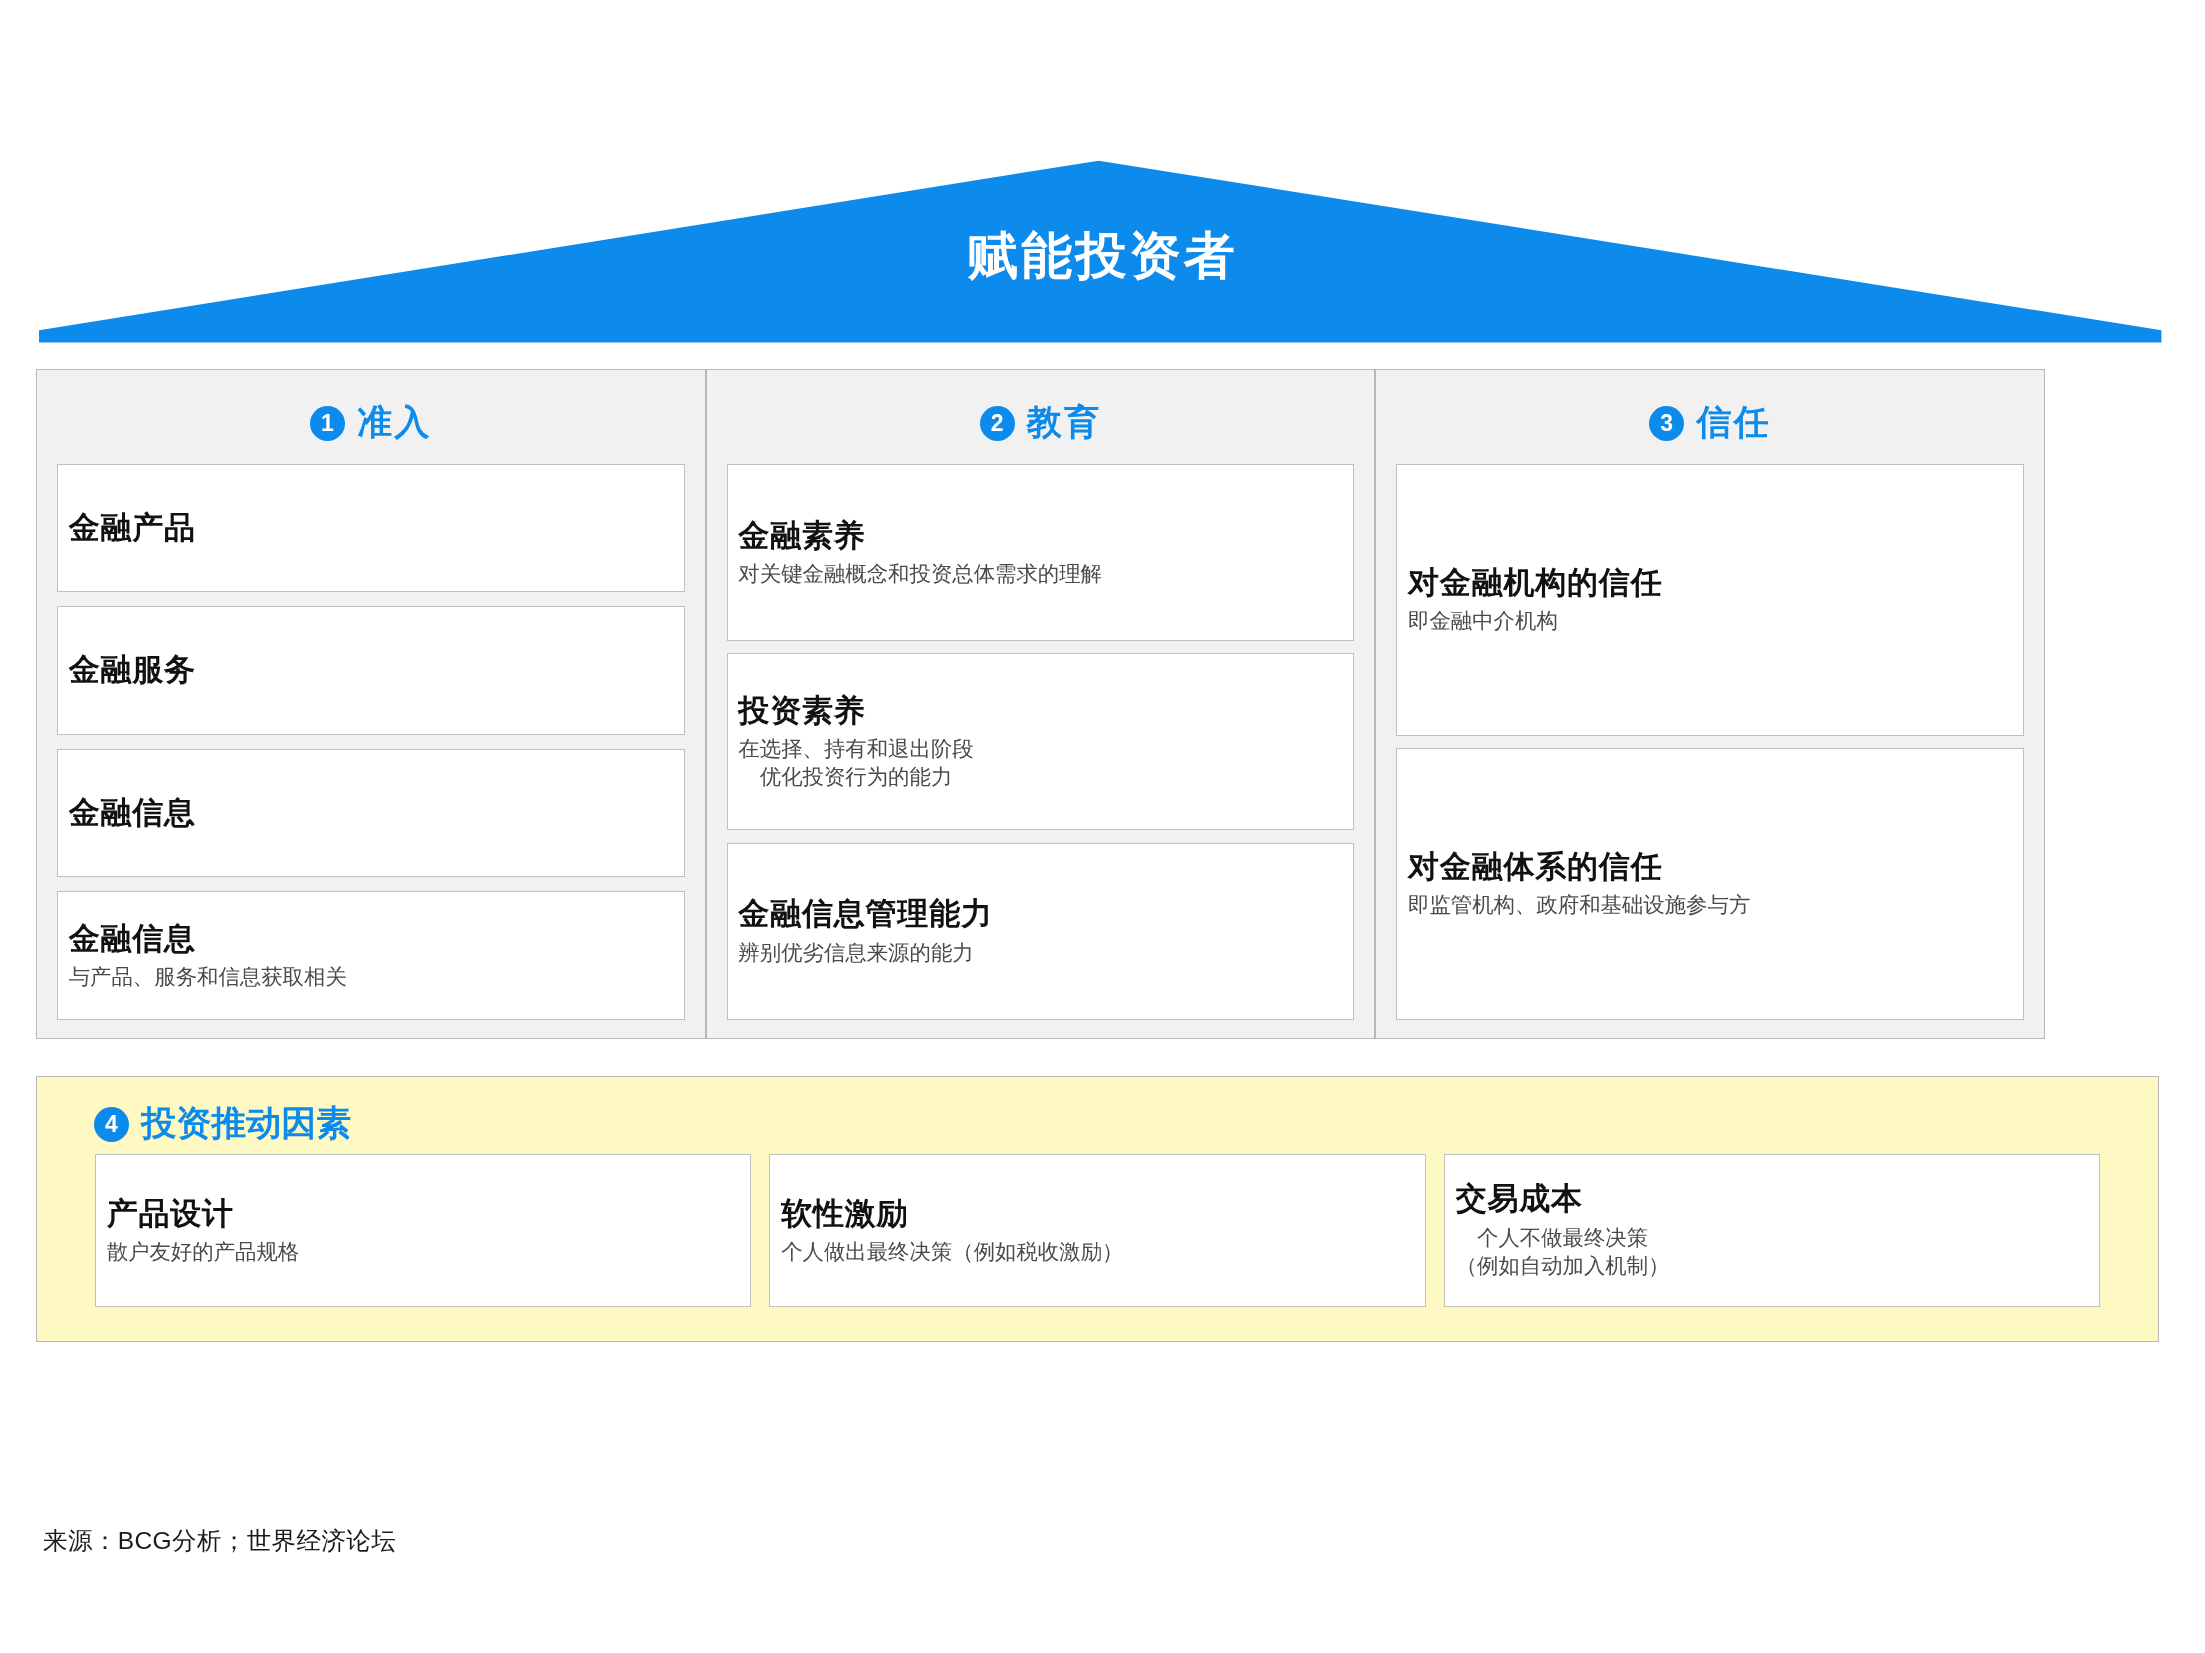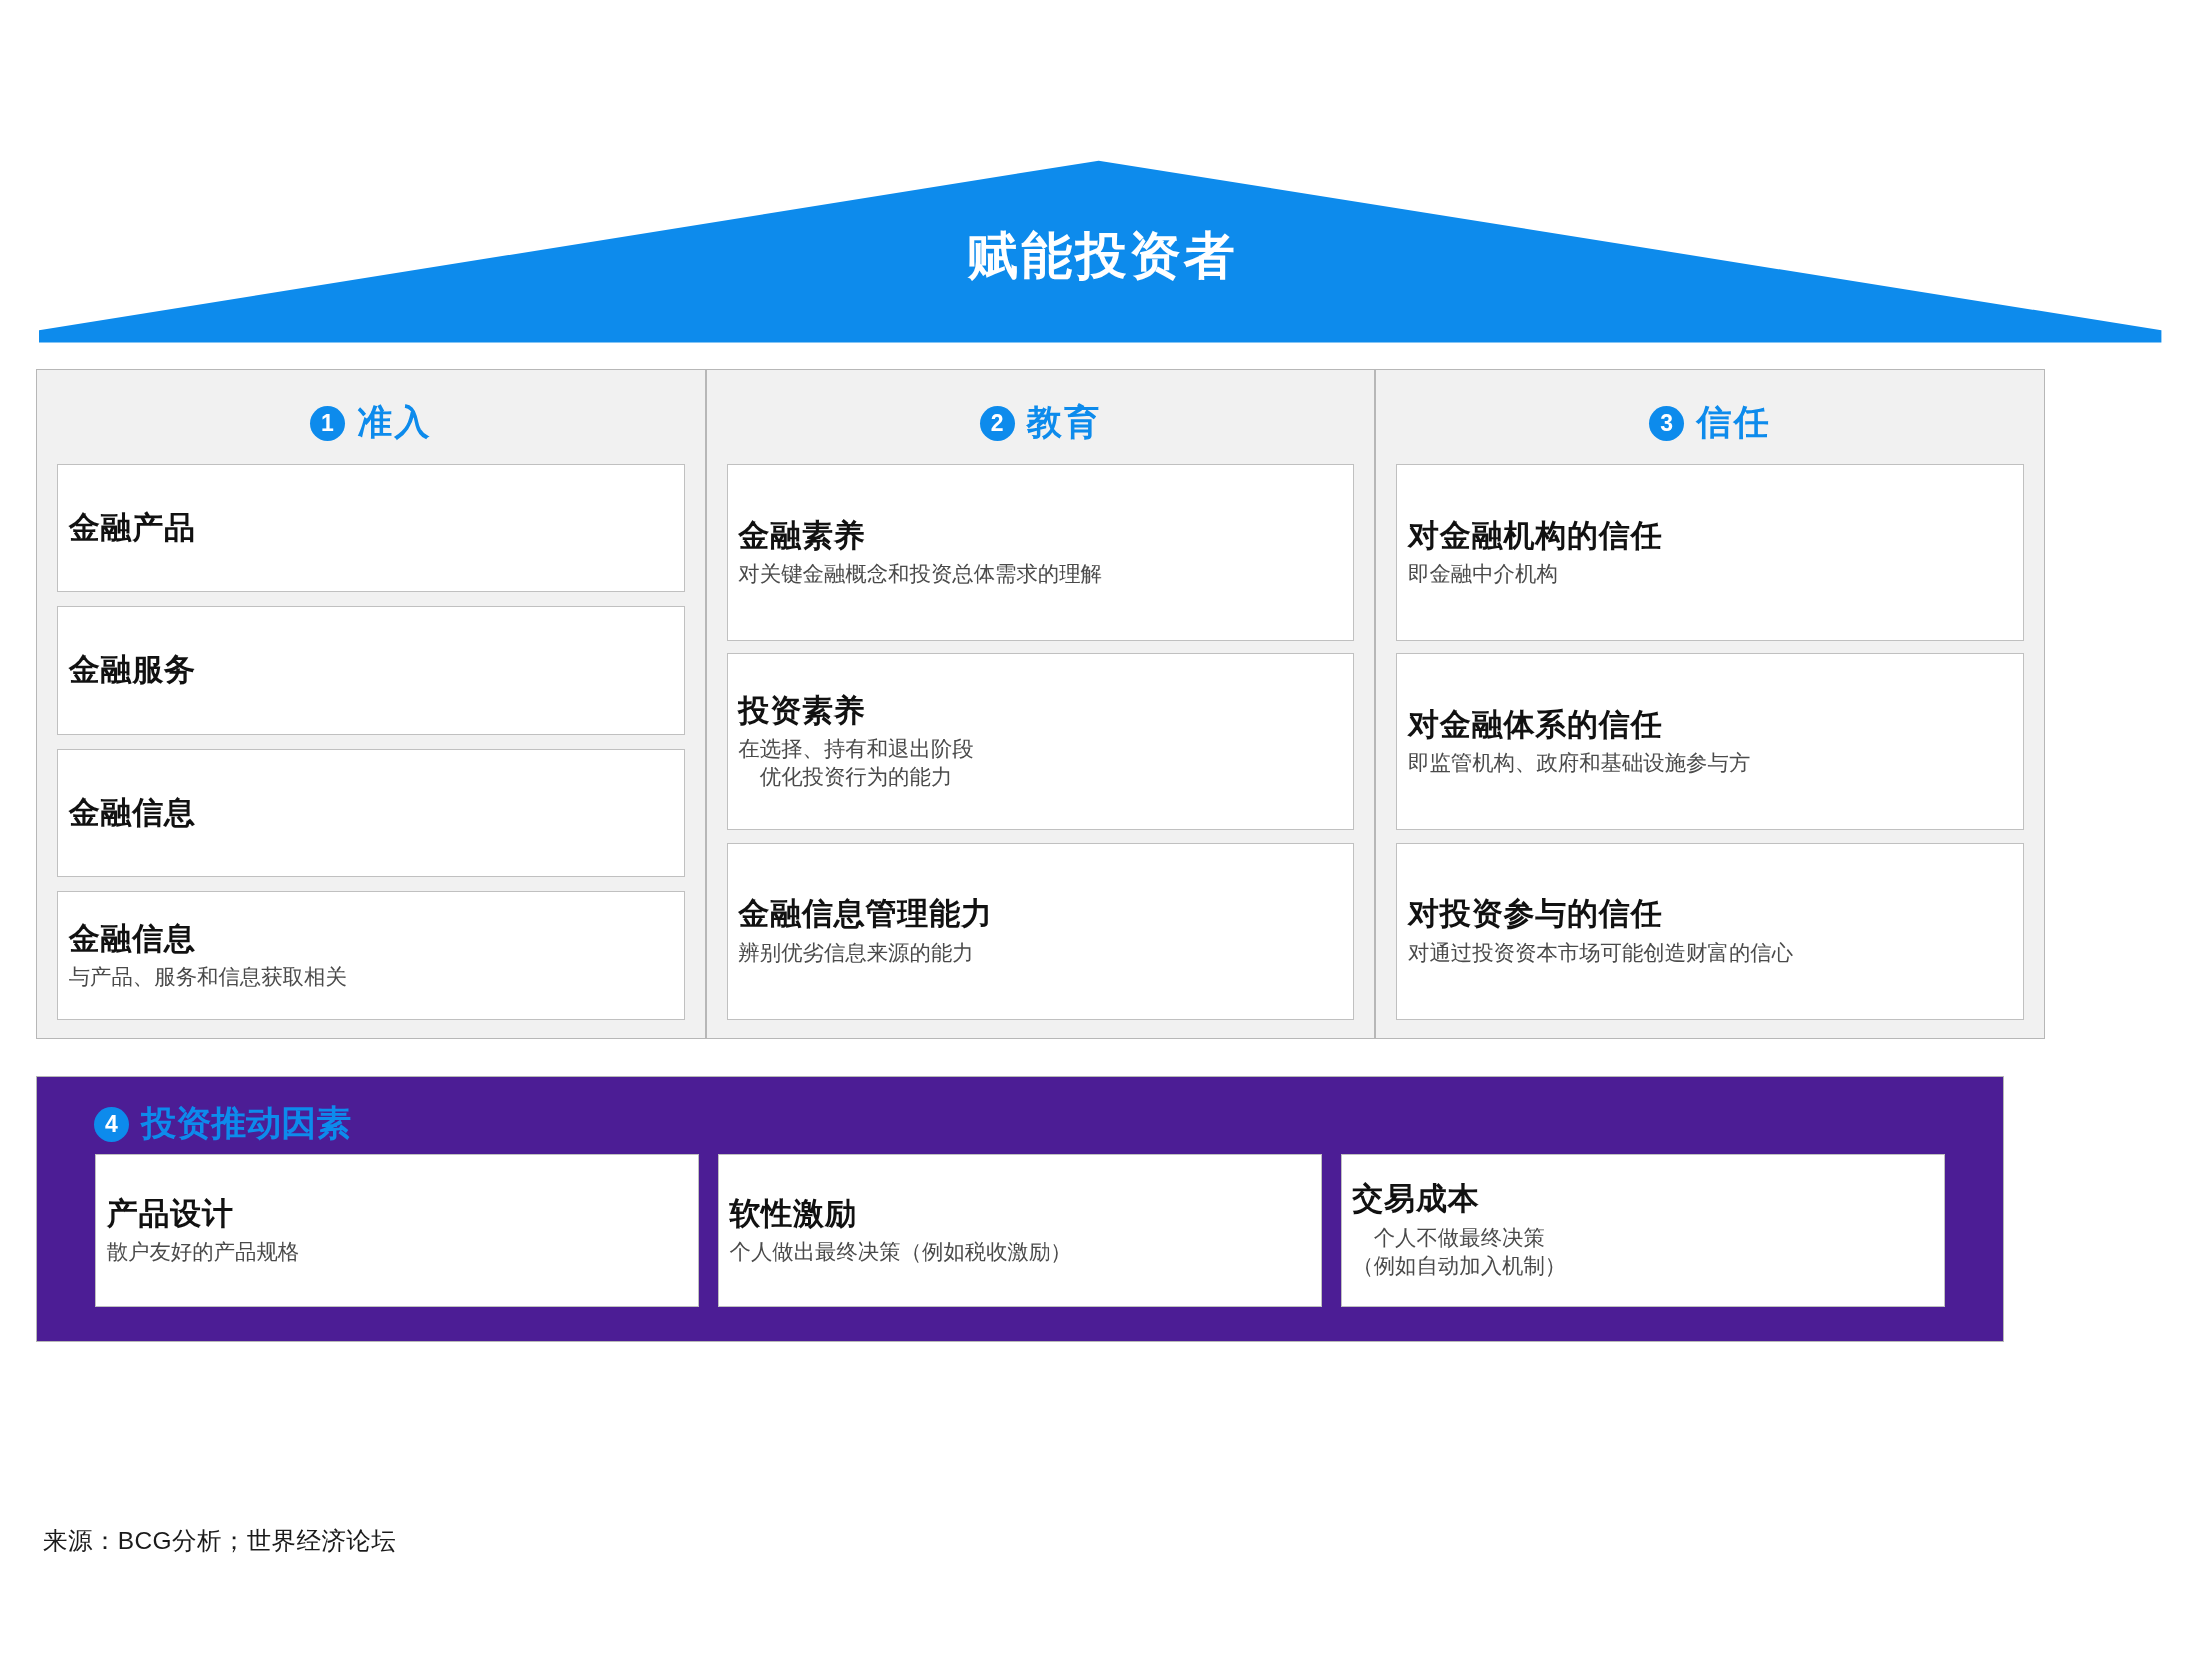--- a/index.html
+++ b/index.html
@@ -115,23 +115,23 @@
   #panel-access .card { flex: 1 1 0; }
 
   
   #panel-education .card, #panel-trust .card { flex: 1 1 0; }
 
   
   #drivers {
     position: absolute;
     left: 36px;
     top: 1076px;
-    width: 1968px;
+    width: 2123px;
     height: 266px;
-    background: #4c1d95;
+    background: #fef9c3;
     border: 1.5px solid #b7b7b7;
     box-sizing: border-box;
     padding: 20px 23px 18.4px 23px;
   }
   #drivers-head {
     color: #0d8bec;
     font-size: 35px;
     font-weight: bold;
     line-height: 1;
     padding: 7.7px 0 12.3px 34px;
@@ -216,24 +216,20 @@
     </div>
     <div class="cards">
       <div class="card">
         <div class="card-title">对金融机构的信任</div>
         <div class="card-sub">即金融中介机构</div>
       </div>
       <div class="card">
         <div class="card-title">对金融体系的信任</div>
         <div class="card-sub">即监管机构、政府和基础设施参与方</div>
       </div>
-      <div class="card">
-        <div class="card-title">对投资参与的信任</div>
-        <div class="card-sub">对通过投资资本市场可能创造财富的信心</div>
-      </div>
     </div>
   </div>
 
 </div>
 
 <div id="drivers">
   <div id="drivers-head">
     <span class="num-circle">4</span><span class="head-label">投资推动因素</span>
   </div>
   <div id="drivers-cards">

